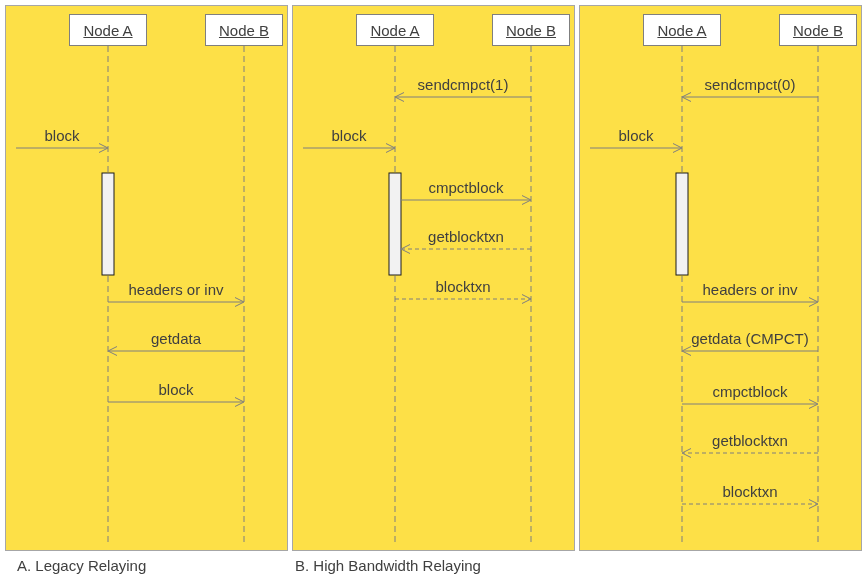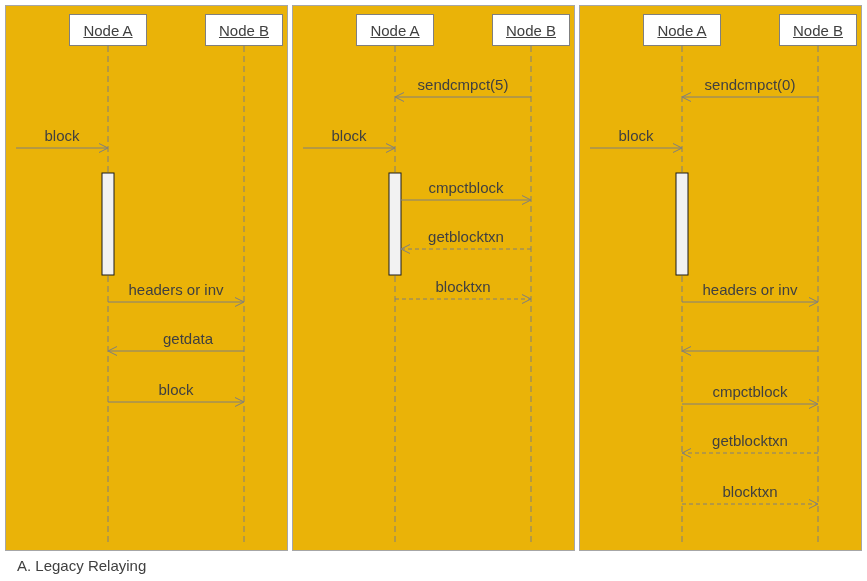--- a/index.html
+++ b/index.html
@@ -1,20 +1,20 @@
 <!DOCTYPE html>
 <html><head>
 <meta charset="utf-8">
 <style>
   html, body { margin: 0; padding: 0; background: #ffffff; }
   body { width: 867px; height: 581px; font-family: "Liberation Sans", sans-serif; }
   .diagram { position: relative; width: 867px; height: 581px; background: #ffffff; overflow: hidden; }
   .panel {
     position: absolute; top: 5px; width: 283px; height: 546px;
-    border: 1px solid #a6a6a6; box-sizing: border-box; background: #eab308;
+    border: 1px solid #a6a6a6; box-sizing: border-box; background: #fde047;
   }
   .panel svg { position: absolute; left: 0; top: 0; display: block; }
   .actor-box {
     position: absolute; top: 8px; width: 78px; height: 32px;
     border: 1px solid #7f7f7f; background: #ffffff; box-sizing: border-box;
     display: flex; align-items: center; justify-content: center; z-index: 2;
   }
   .actor-label { font-size: 15px; color: #404040; text-decoration: underline; }
   .msg-label {
     position: absolute; transform: translateX(-50%);
@@ -51,21 +51,21 @@
       <polyline class="head" points="229,391.5 238,396 229,400.5"></polyline>
     </svg>
     <div class="actor-box" style="left:63px">
       <span class="actor-label">Node A</span>
     </div>
     <div class="actor-box" style="left:199px">
       <span class="actor-label">Node B</span>
     </div>
     <div class="msg-label" style="left:56px;top:121px">block</div>
     <div class="msg-label" style="left:170px;top:275px">headers or inv</div>
-    <div class="msg-label" style="left:182px;top:324px">getdata</div>
+    <div class="msg-label" style="left:170px;top:324px">getdata</div>
     <div class="msg-label" style="left:170px;top:375px">block</div>
   </section>
   <div class="caption" style="left:17px">A. Legacy Relaying</div>
 
   <section class="panel" style="left:292px">
     <svg width="281" height="544" viewBox="0 0 281 544">
       <line class="lifeline" x1="102" y1="40" x2="102" y2="540"></line>
       <line class="lifeline" x1="238" y1="40" x2="238" y2="540"></line>
       <rect class="activation" x="96" y="167" width="12" height="102"></rect>
 
@@ -83,26 +83,27 @@
 
       <line class="msg dashed" x1="102" y1="293" x2="237" y2="293"></line>
       <polyline class="head" points="229,288.5 238,293 229,297.5"></polyline>
     </svg>
     <div class="actor-box" style="left:63px">
       <span class="actor-label">Node A</span>
     </div>
     <div class="actor-box" style="left:199px">
       <span class="actor-label">Node B</span>
     </div>
-    <div class="msg-label" style="left:170px;top:70px">sendcmpct(5)</div>
+    <div class="msg-label" style="left:170px;top:70px">sendcmpct(1)</div>
     <div class="msg-label" style="left:56px;top:121px">block</div>
     <div class="msg-label" style="left:173px;top:173px">cmpctblock</div>
     <div class="msg-label" style="left:173px;top:222px">getblocktxn</div>
     <div class="msg-label" style="left:170px;top:272px">blocktxn</div>
   </section>
+  <div class="caption" style="left:295px">B. High Bandwidth Relaying</div>
 
   <section class="panel" style="left:579px">
     <svg width="281" height="544" viewBox="0 0 281 544">
       <line class="lifeline" x1="102" y1="40" x2="102" y2="540"></line>
       <line class="lifeline" x1="238" y1="40" x2="238" y2="540"></line>
       <rect class="activation" x="96" y="167" width="12" height="102"></rect>
 
       <line class="msg" x1="238" y1="91" x2="103" y2="91"></line>
       <polyline class="head" points="111,86.5 102,91 111,95.5"></polyline>
 
@@ -126,18 +127,19 @@
     </svg>
     <div class="actor-box" style="left:63px">
       <span class="actor-label">Node A</span>
     </div>
     <div class="actor-box" style="left:199px">
       <span class="actor-label">Node B</span>
     </div>
     <div class="msg-label" style="left:170px;top:70px">sendcmpct(0)</div>
     <div class="msg-label" style="left:56px;top:121px">block</div>
     <div class="msg-label" style="left:170px;top:275px">headers or inv</div>
+    <div class="msg-label" style="left:170px;top:324px">getdata (CMPCT)</div>
     <div class="msg-label" style="left:170px;top:377px">cmpctblock</div>
     <div class="msg-label" style="left:170px;top:426px">getblocktxn</div>
     <div class="msg-label" style="left:170px;top:477px">blocktxn</div>
   </section>
 
 </div>
 
 </body></html>

